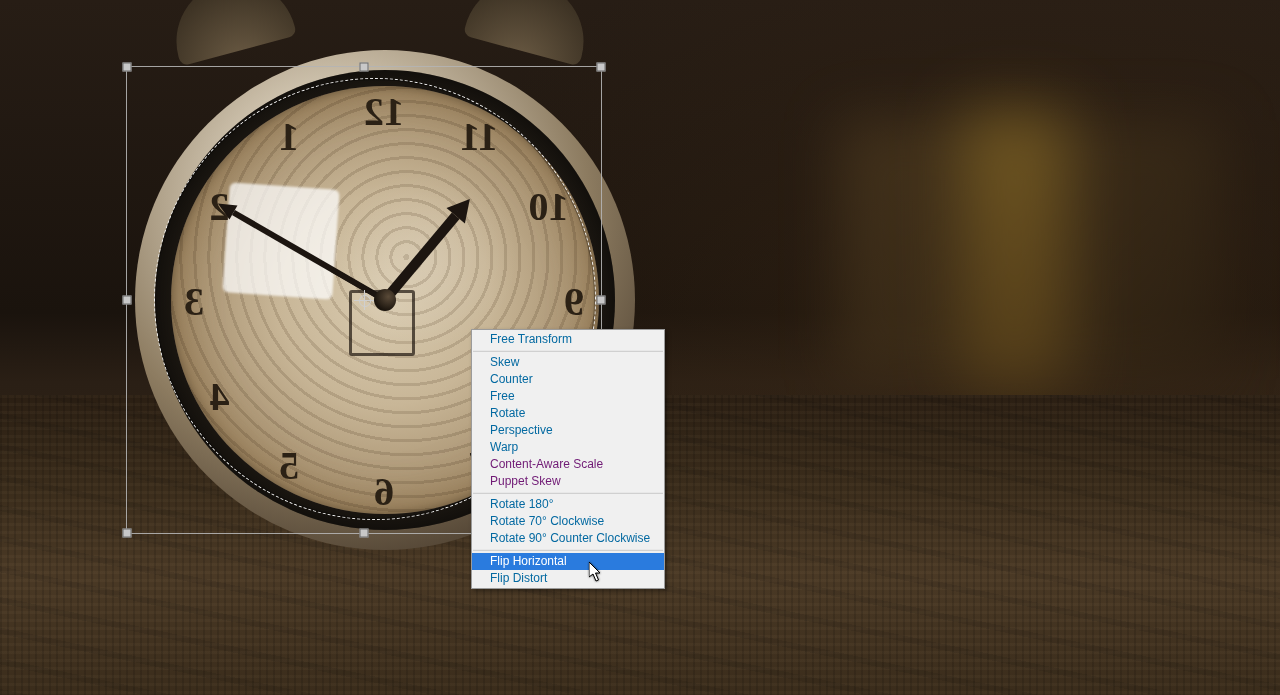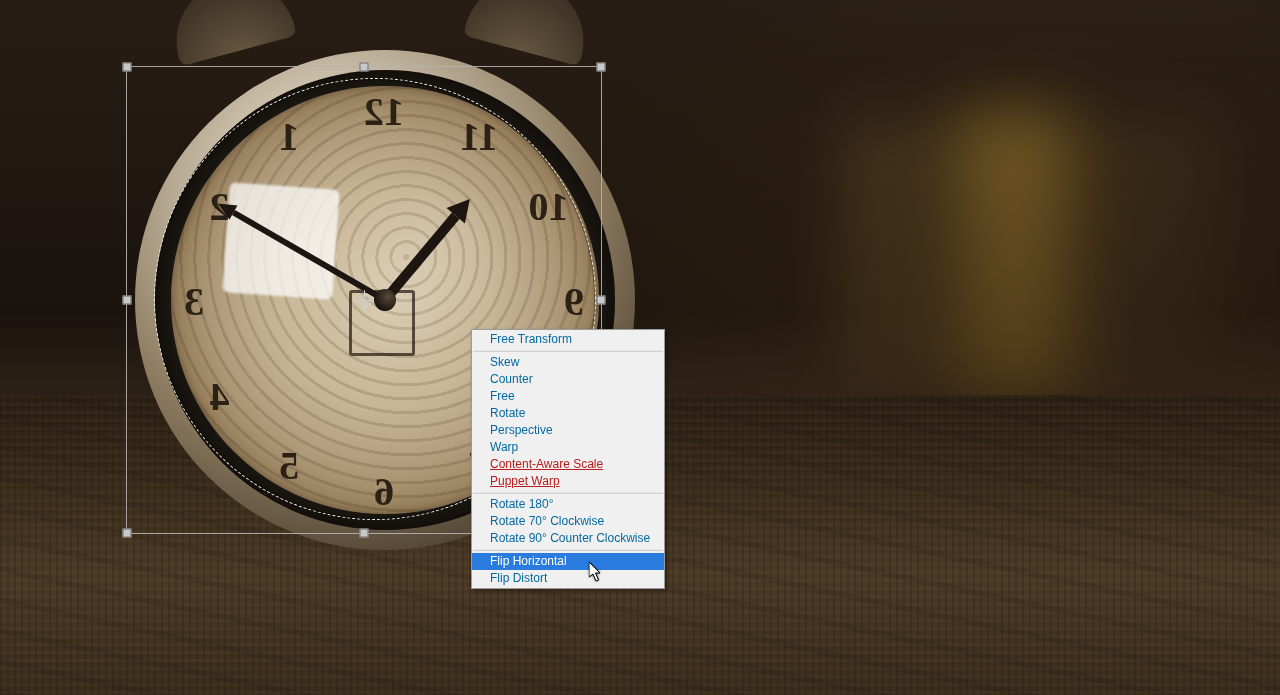--- a/index.html
+++ b/index.html
@@ -268,22 +268,21 @@
     padding: 1px 0;
   }
   .menu-item {
     padding: 1px 18px;
     color: #0369a1;
     line-height: 15px;
     white-space: nowrap;
     cursor: default;
   }
   .menu-item.disabled {
-    color: #b91c1c;
-    text-decoration: underline;
+    color: #701a75;
   }
   .menu-item.highlight {
     background: #2a7bde;
     color: #fff;
   }
   .menu-sep {
     height: 1px;
     background: #d0d0d0;
     margin: 2px 1px;
     border-top: 1px solid #e8e8e8;
@@ -359,21 +358,21 @@
 <div class="menu" id="menu">
     <div class="menu-item">Free Transform</div>
     <div class="menu-sep"></div>
     <div class="menu-item">Skew</div>
     <div class="menu-item">Counter</div>
     <div class="menu-item">Free</div>
     <div class="menu-item">Rotate</div>
     <div class="menu-item">Perspective</div>
     <div class="menu-item">Warp</div>
     <div class="menu-item disabled">Content-Aware Scale</div>
-    <div class="menu-item disabled">Puppet Warp</div>
+    <div class="menu-item disabled">Puppet Skew</div>
     <div class="menu-sep"></div>
     <div class="menu-item">Rotate 180°</div>
     <div class="menu-item">Rotate 70° Clockwise</div>
     <div class="menu-item">Rotate 90° Counter Clockwise</div>
     <div class="menu-sep"></div>
     <div class="menu-item highlight">Flip Horizontal</div>
     <div class="menu-item">Flip Distort</div>
   </div>
 
 <div class="cursor">

